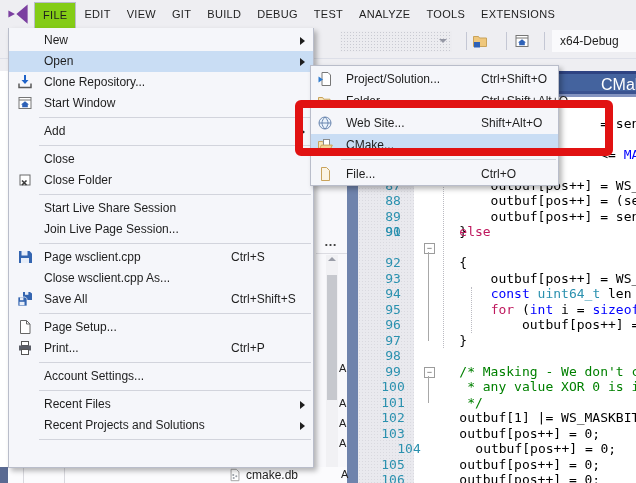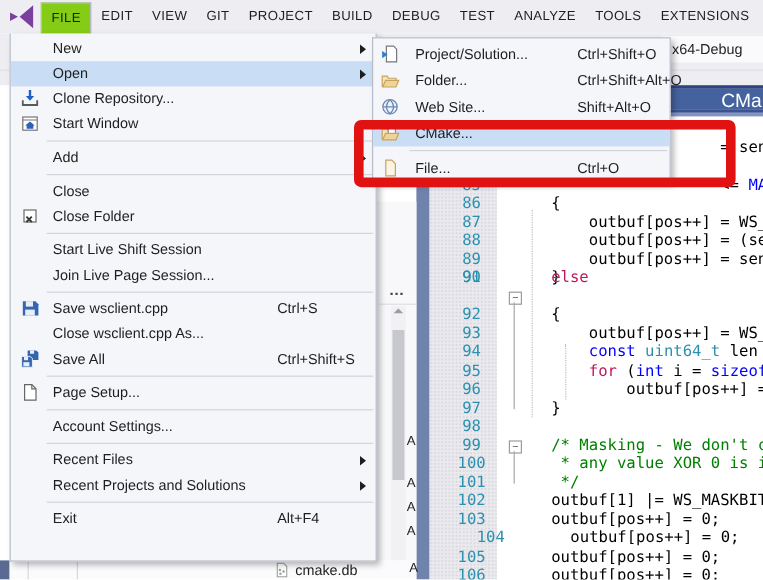--- a/index.html
+++ b/index.html
@@ -67,21 +67,21 @@
   .se-guide{position:absolute;top:0;width:0;height:16px;border-left:1px solid #D8D8DE}
   .se-file-icon{position:absolute;left:220px;top:1px;width:14px;height:14px}
   .se-file-label{position:absolute;left:238px;top:1px;font-size:12px;color:#1E1E1E}
   .se-row .git-a{left:333px;top:1px}
   .dock-edge{position:absolute;left:0;top:467px;width:8px;height:16px;background:#5A6A92;z-index:2}
 
   
   .menu{position:absolute;background:#F5F6FA;border:1px solid #B9BDCA;
         box-shadow:3px 3px 5px rgba(0,0,0,.28);z-index:10;padding:2px 0;box-sizing:border-box}
   #file-menu{left:8px;top:28px;width:306px;height:440px;border-top:none}
-  #open-submenu{left:310px;top:31px;width:249px;height:121px;z-index:12}
+  #open-submenu{left:310px;top:65px;width:249px;height:121px;z-index:12}
   .mi{position:relative;height:21px;cursor:default}
   #open-submenu .mi{height:22px}
   .mi.hl{background:#C9DDF4}
   .mi-icon{position:absolute;left:8px;top:2px;width:16px;height:16px}
   #open-submenu .mi-icon{left:6px;top:3px}
   .mi-label{position:absolute;left:35px;top:0;line-height:21px;font-size:12px;color:#1E1E1E;white-space:nowrap}
   #open-submenu .mi-label{line-height:22px}
   .mi-short{position:absolute;left:222px;top:0;line-height:21px;font-size:12px;color:#1E1E1E;white-space:nowrap}
   #open-submenu .mi-short{left:170px;line-height:22px}
   .mi-arrow{position:absolute;right:8px;top:6.5px;width:0;height:0;border:4px solid transparent;
@@ -100,21 +100,20 @@
 
   <div class="menubar">
     <span class="vslogo"><svg viewBox="0 0 24 24" width="22" height="22">
           <path fill="#7B3FA0" d="M1.5 8.2 8.7 12 1.5 15.8zM22.5 1.5 10.2 12 22.5 22.5z"></path>
         </svg></span>
     <div id="menubar-items">
         <div class="mb-item active">FILE</div>
         <div class="mb-item">EDIT</div>
         <div class="mb-item">VIEW</div>
         <div class="mb-item">GIT</div>
-        <div class="mb-item">PROJECT</div>
         <div class="mb-item">BUILD</div>
         <div class="mb-item">DEBUG</div>
         <div class="mb-item">TEST</div>
         <div class="mb-item">ANALYZE</div>
         <div class="mb-item">TOOLS</div>
         <div class="mb-item">EXTENSIONS</div>
       </div>
   </div>
 
   <div class="toolbar">
@@ -248,33 +247,33 @@
       </div>
       <div class="mi">
         <span class="mi-icon"><svg viewBox="0 0 16 16" width="16" height="16">
             <rect x="3" y="3" width="10" height="10" fill="#fff" stroke="#6A6A6A"></rect>
             <path d="M5 8.5 9.5 13M9.5 8.5 5 13" stroke="#3A3A3A" stroke-width="1.6"></path>
           </svg></span>
         <span class="mi-label">Close Folder</span>
       </div>
       <div class="sep"></div>
       <div class="mi">
-        <span class="mi-label">Start Live Shift Session</span>
+        <span class="mi-label">Start Live Share Session</span>
       </div>
       <div class="mi">
         <span class="mi-label">Join Live Page Session...</span>
       </div>
       <div class="sep"></div>
       <div class="mi">
         <span class="mi-icon"><svg viewBox="0 0 16 16" width="16" height="16">
             <path d="M2 2h10.5L15 4.5V14H2z" fill="#3465B0"></path>
             <rect x="4.5" y="2" width="6" height="4.5" fill="#E8EEF8"></rect>
             <rect x="4" y="9" width="8" height="5" fill="#E8EEF8"></rect>
           </svg></span>
-        <span class="mi-label">Save wsclient.cpp</span>
+        <span class="mi-label">Page wsclient.cpp</span>
         <span class="mi-short">Ctrl+S</span>
       </div>
       <div class="mi">
         <span class="mi-label">Close wsclient.cpp As...</span>
       </div>
       <div class="mi">
         <span class="mi-icon"><svg viewBox="0 0 16 16" width="16" height="16">
             <path d="M6 1h7l2 1.6V9H6z" fill="#3465B0"></path>
             <rect x="8" y="1" width="3.4" height="2.8" fill="#E8EEF8"></rect>
             <path d="M1 6h7l2 1.6V15H1z" fill="#3465B0" stroke="#F5F6FA" stroke-width=".7"></path>
@@ -285,38 +284,43 @@
         <span class="mi-short">Ctrl+Shift+S</span>
       </div>
       <div class="sep"></div>
       <div class="mi">
         <span class="mi-icon"><svg viewBox="0 0 16 16" width="16" height="16">
             <path d="M3.5 1.5h6L13 5v9.5H3.5z" fill="#fff" stroke="#666"></path>
             <path d="M9.5 1.5V5H13" fill="none" stroke="#666"></path>
           </svg></span>
         <span class="mi-label">Page Setup...</span>
       </div>
+      <div class="mi">
+        <span class="mi-icon"><svg viewBox="0 0 16 16" width="16" height="16">
+            <rect x="4.5" y="1.5" width="7" height="4" fill="#fff" stroke="#555"></rect>
+            <rect x="2" y="5.5" width="12" height="5" fill="#5A5D66"></rect>
+            <rect x="4.5" y="9.5" width="7" height="5" fill="#fff" stroke="#555"></rect>
+          </svg></span>
+        <span class="mi-label">Print...</span>
+        <span class="mi-short">Ctrl+P</span>
+      </div>
       <div class="sep"></div>
       <div class="mi">
         <span class="mi-label">Account Settings...</span>
       </div>
       <div class="sep"></div>
       <div class="mi">
         <span class="mi-label">Recent Files</span>
         <span class="mi-arrow"></span>
       </div>
       <div class="mi">
         <span class="mi-label">Recent Projects and Solutions</span>
         <span class="mi-arrow"></span>
       </div>
       <div class="sep"></div>
-      <div class="mi">
-        <span class="mi-label">Exit</span>
-        <span class="mi-short">Alt+F4</span>
-      </div>
     </div>
 
   <div id="open-submenu" class="menu">
       <div class="mi">
         <span class="mi-icon"><svg viewBox="0 0 16 16" width="16" height="16">
             <path d="M5 1.5h6l2.5 2.5v10.5H5z" fill="#fff" stroke="#777"></path>
             <path d="M1.5 5.5 6 8.5 1.5 11.5z" fill="#2E7BCF"></path>
           </svg></span>
         <span class="mi-label">Project/Solution...</span>
         <span class="mi-short">Ctrl+Shift+O</span>

